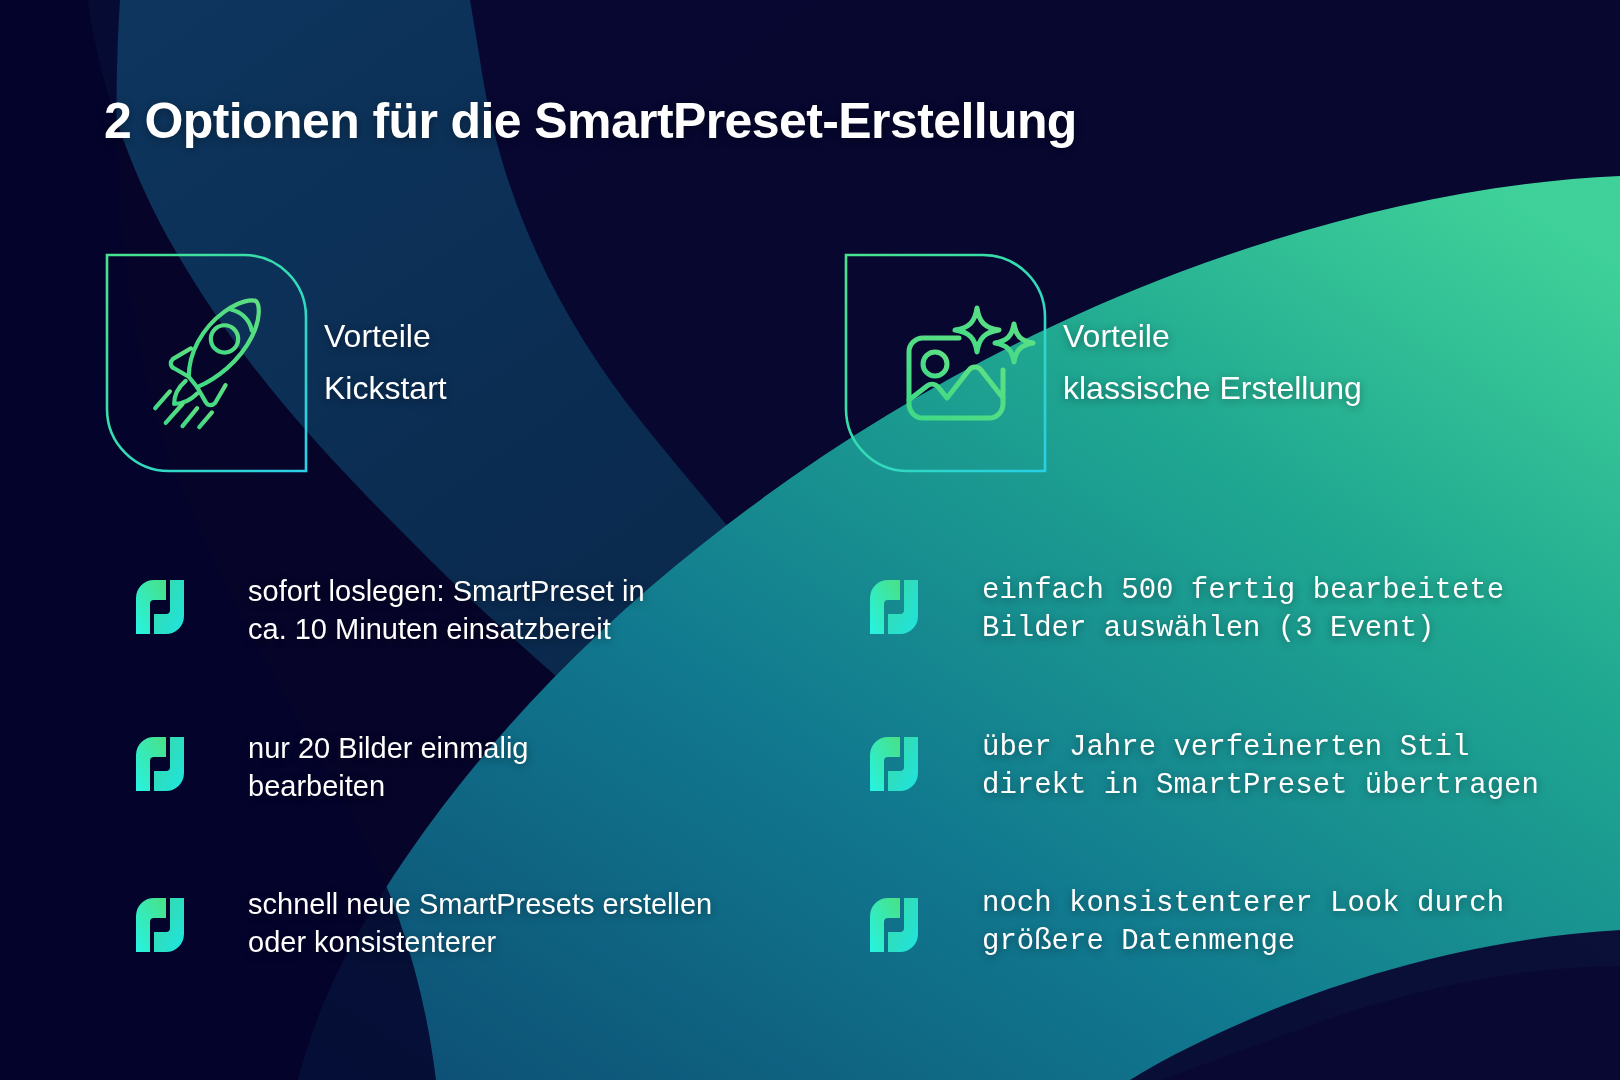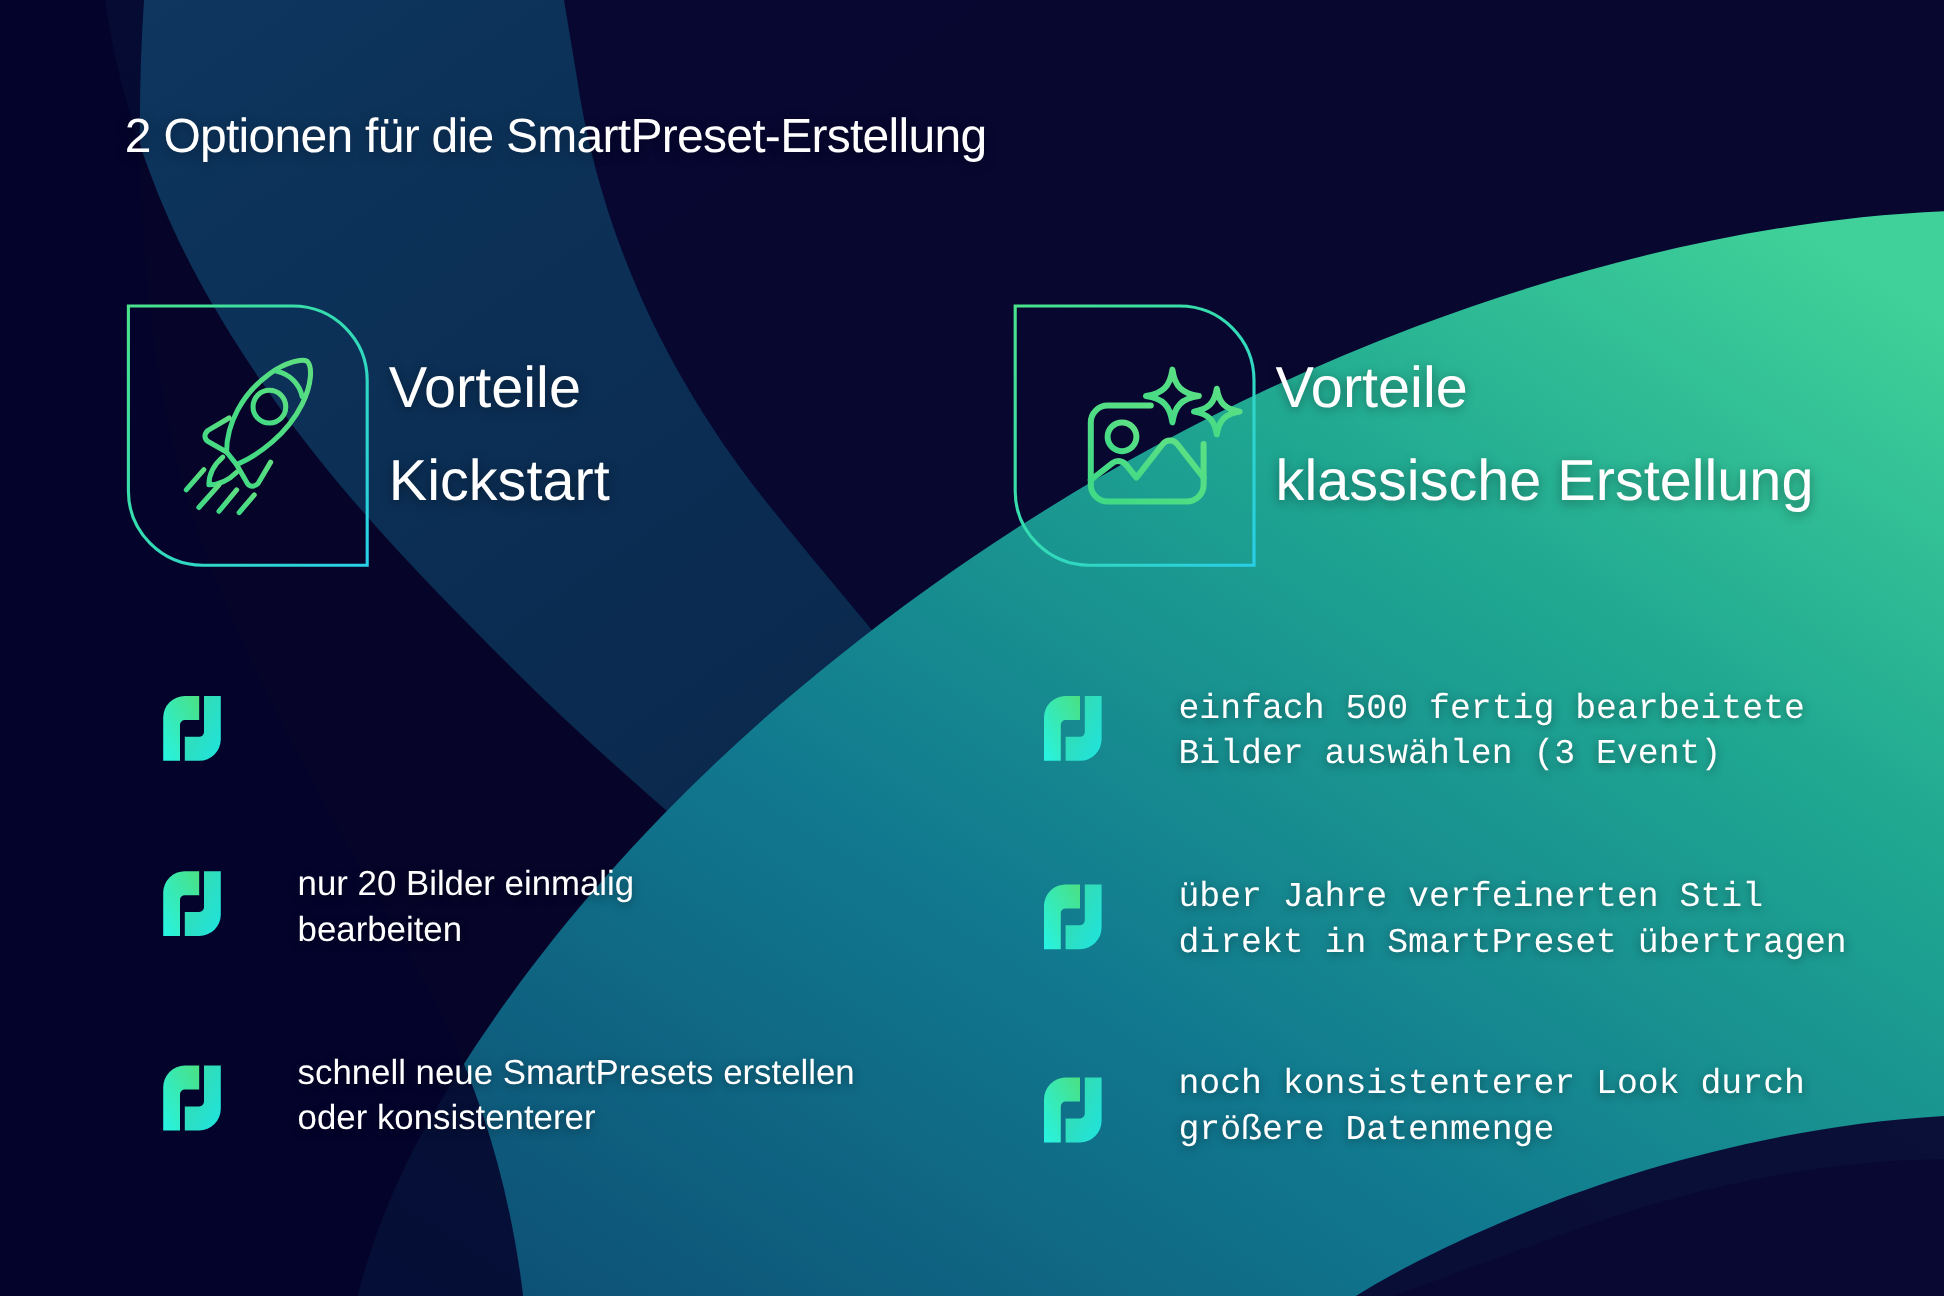--- a/index.html
+++ b/index.html
@@ -14,43 +14,43 @@
   
   .bg-layer { position:absolute; inset:0; width:1620px; height:1080px; }
   .bg-svg { position:absolute; top:0; left:0; width:1620px; height:1080px; display:block; }
 
   
   .content { position:absolute; inset:0; width:1620px; height:1080px; }
 
   .page-title {
     position:absolute;
     left:104px; top:92px;
-    font-size:40px;
-    font-weight:400;
+    font-size:50px;
+    font-weight:700;
     color:#ffffff;
     letter-spacing:-0.6px;
     white-space:nowrap;
     text-shadow:0 2px 10px rgba(0,0,0,.35);
   }
 
   
   .card-head { position:absolute; display:flex; align-items:center; }
   .card-head.left  { left:104px; top:252px; }
   .card-head.right { left:843px; top:252px; }
 
   .icon-frame {
     position:relative;
     width:205px; height:222px;
     flex:0 0 auto;
   }
   .icon-frame svg { position:absolute; top:0; left:0; }
 
   .card-title {
     margin-left:15px;
-    font-size:48px;
+    font-size:32px;
     line-height:1.62;
     color:#ffffff;
     font-weight:400;
     text-shadow:0 2px 9px rgba(0,0,0,.38);
     white-space:nowrap;
   }
   .card-title .l2 { display:block; }
 
   
   .bullets { position:absolute; }
@@ -223,20 +223,24 @@
               </linearGradient>
               <linearGradient id="bg1b" x1="0" y1="0" x2="1" y2="1">
                 <stop offset="0%" stop-color="#3ad9a4"></stop>
                 <stop offset="100%" stop-color="#1ee4e0"></stop>
               </linearGradient>
             </defs>
             <path d="M 4 22 A 18 18 0 0 1 22 4 L 34 4 L 34 24 L 22 24 A 4 4 0 0 0 18 28 L 18 58 L 4 58 Z" fill="url(#bg1)"></path>
             <path d="M 52 40 A 18 18 0 0 1 34 58 L 22 58 L 22 38 L 34 38 A 4 4 0 0 0 38 34 L 38 4 L 52 4 Z" fill="url(#bg1b)"></path>
           </svg>
         </div>
+        <div class="bullet-text">
+          <span>sofort loslegen: SmartPreset in</span>
+          <span class="l2">ca. 10 Minuten einsatzbereit</span>
+        </div>
       </div>
 
       <div class="bullet-row">
         <div class="bullet-mark">
           <svg width="56" height="62" viewBox="0 0 56 62">
             <path d="M 4 22 A 18 18 0 0 1 22 4 L 34 4 L 34 24 L 22 24 A 4 4 0 0 0 18 28 L 18 58 L 4 58 Z" fill="url(#bg1)"></path>
             <path d="M 52 40 A 18 18 0 0 1 34 58 L 22 58 L 22 38 L 34 38 A 4 4 0 0 0 38 34 L 38 4 L 52 4 Z" fill="url(#bg1b)"></path>
           </svg>
         </div>
         <div class="bullet-text">

